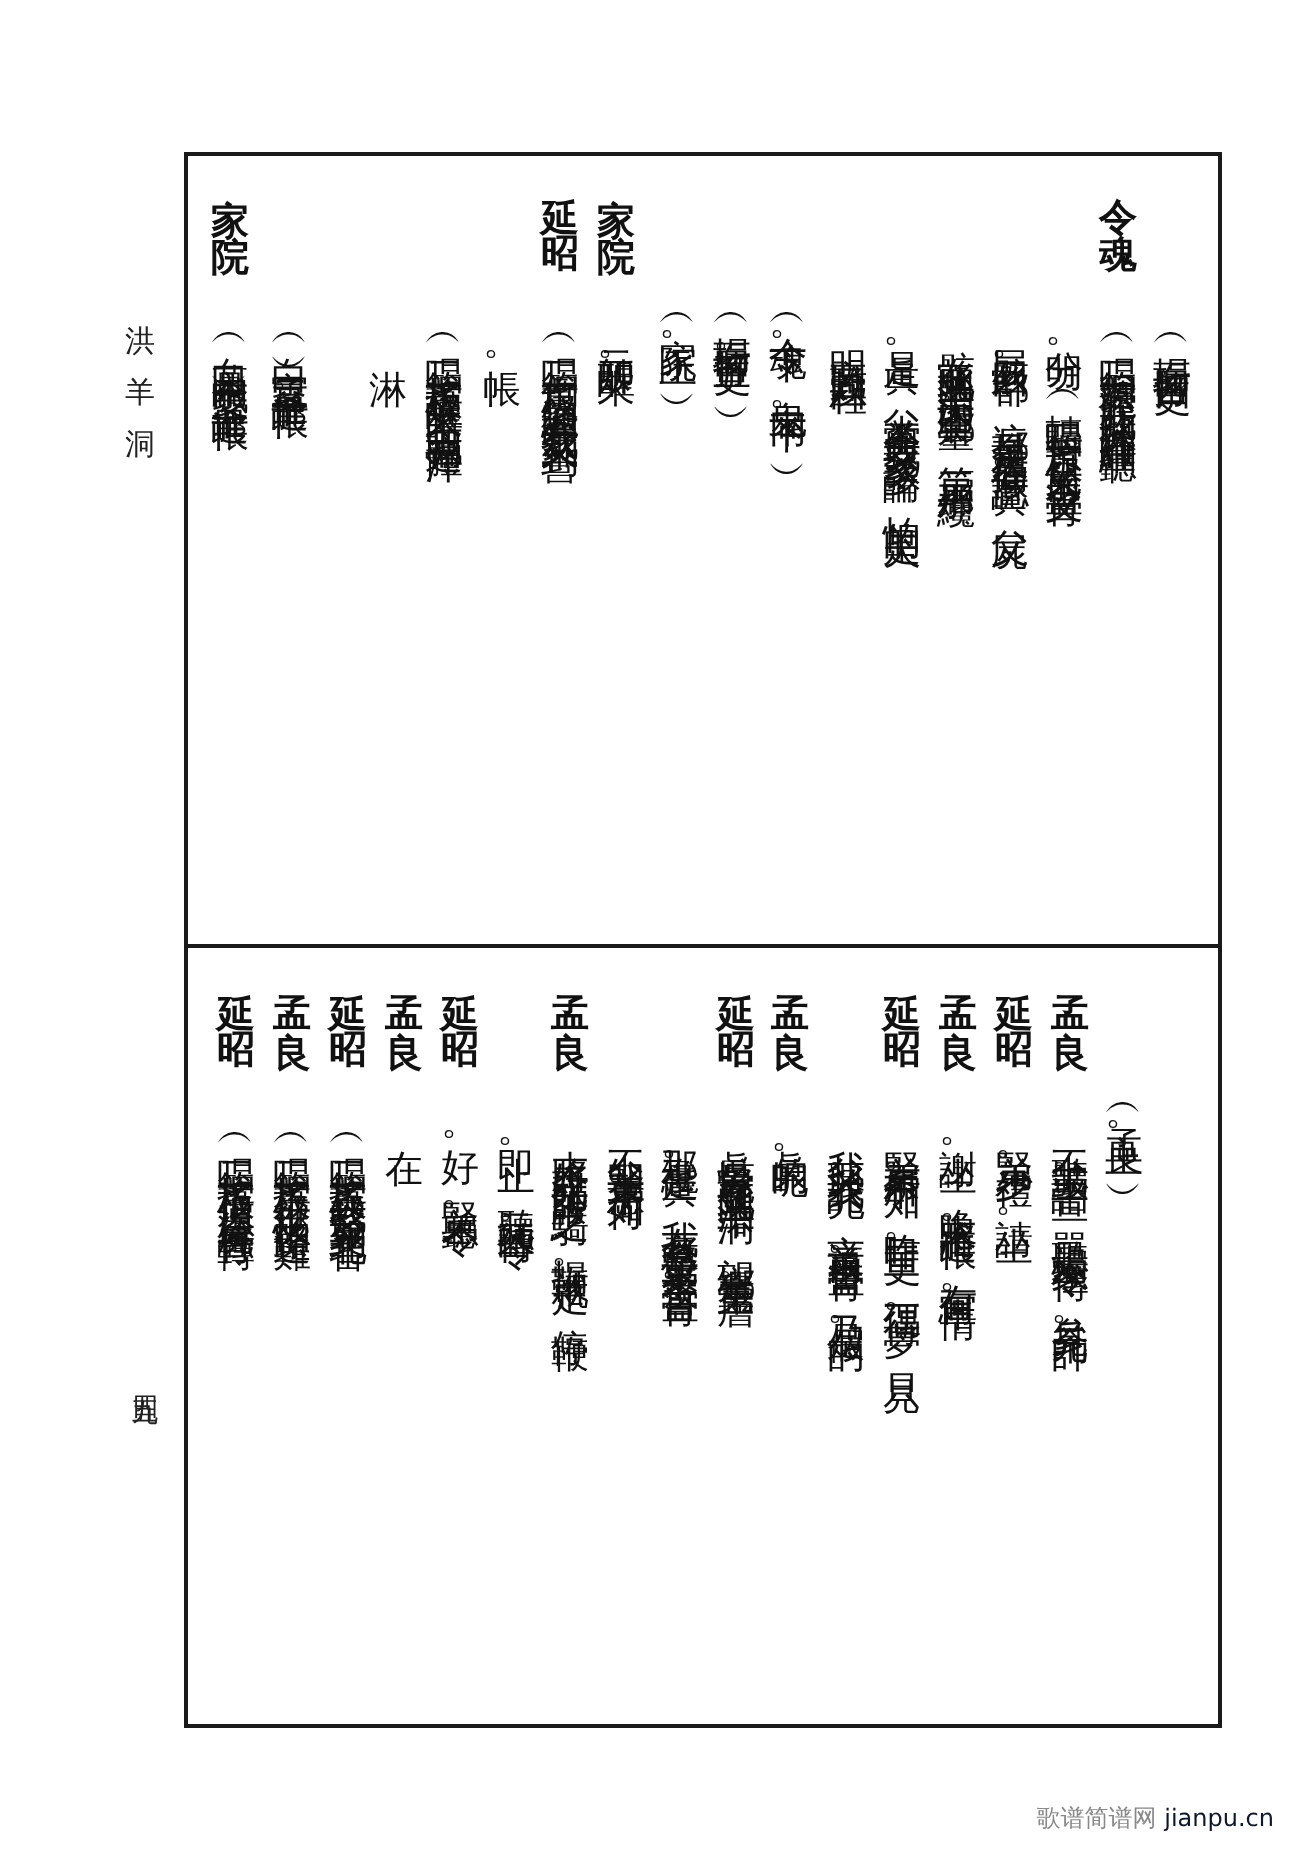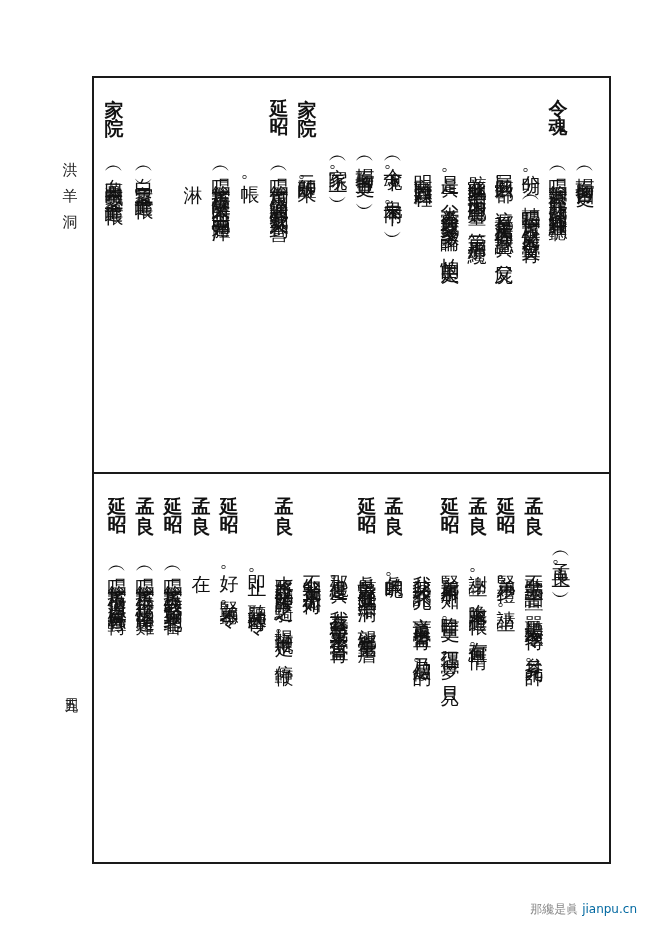--- a/index.html
+++ b/index.html
@@ -31,21 +31,21 @@
     line-height: 26px; letter-spacing: 3.2px; white-space: nowrap;
   }
   .speaker {
     position: absolute; writing-mode: vertical-rl; font-size: 19px; font-weight: bold;
     line-height: 26px; letter-spacing: 18px; white-space: nowrap;
   }
   .watermark {
     position: absolute; right: 18px; bottom: 10px; font-size: 12px;
     font-family: "DejaVu Sans", "Liberation Sans", sans-serif; color: #888;
   }
-  .watermark .en { color: #0369a1; }
+  .watermark .en { color: #0f172a; }
 </style>
 </head>
 <body>
 
 <div class="frame">
   <div class="divider"></div>
 </div>
 
 <div class="margin-title">洪羊洞</div>
 <div class="page-num">四九五</div>
@@ -100,15 +100,15 @@
   <div class="col" style="left:189px;top:560px">在</div>
   <div class="speaker" style="left:161px;top:482px">延昭</div>
   <div class="col" style="left:161px;top:560px">（唱二簧搖板）我命賢弟到北番。</div>
   <div class="speaker" style="left:133px;top:482px">孟良</div>
   <div class="col" style="left:133px;top:560px">（唱二簧搖板）行走那怕路途難。</div>
   <div class="speaker" style="left:105px;top:482px">延昭</div>
   <div class="col" style="left:105px;top:560px">（唱二簧搖板）但愿盜得屍骨轉</div>
 </div>
 
 <div class="watermark">
-  <span>那纔是眞</span>
+  <span>歌谱简谱网</span>
   <span class="en">jianpu.cn</span>
 </div>
 
 </body></html>

